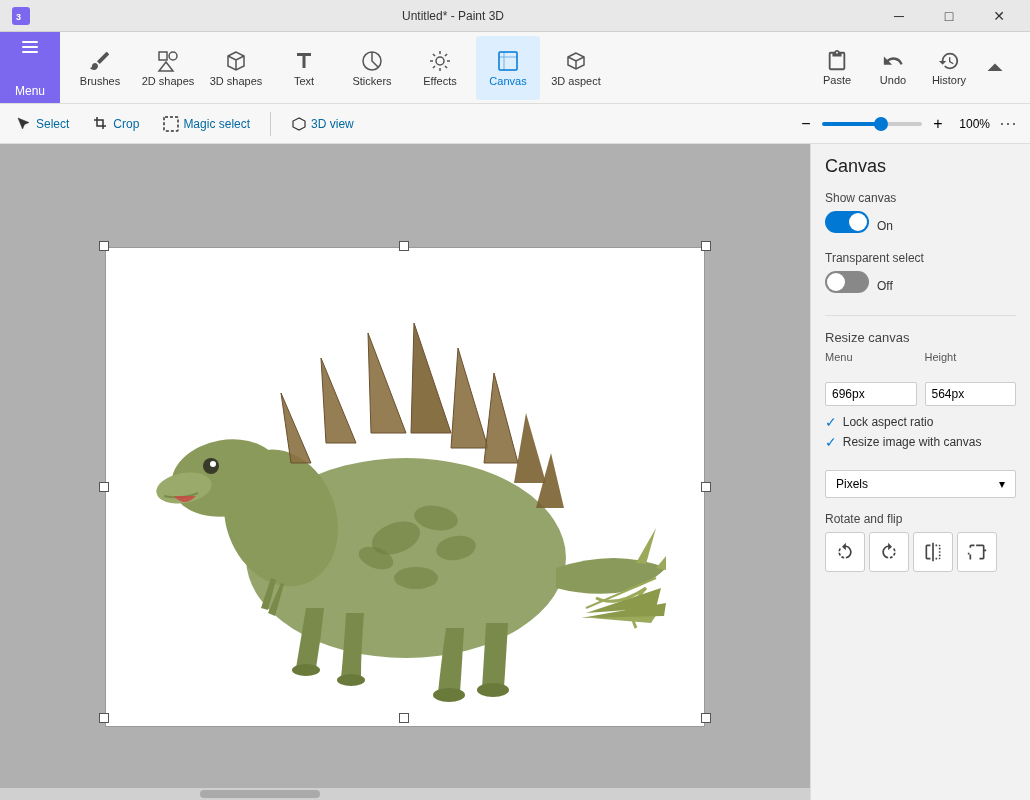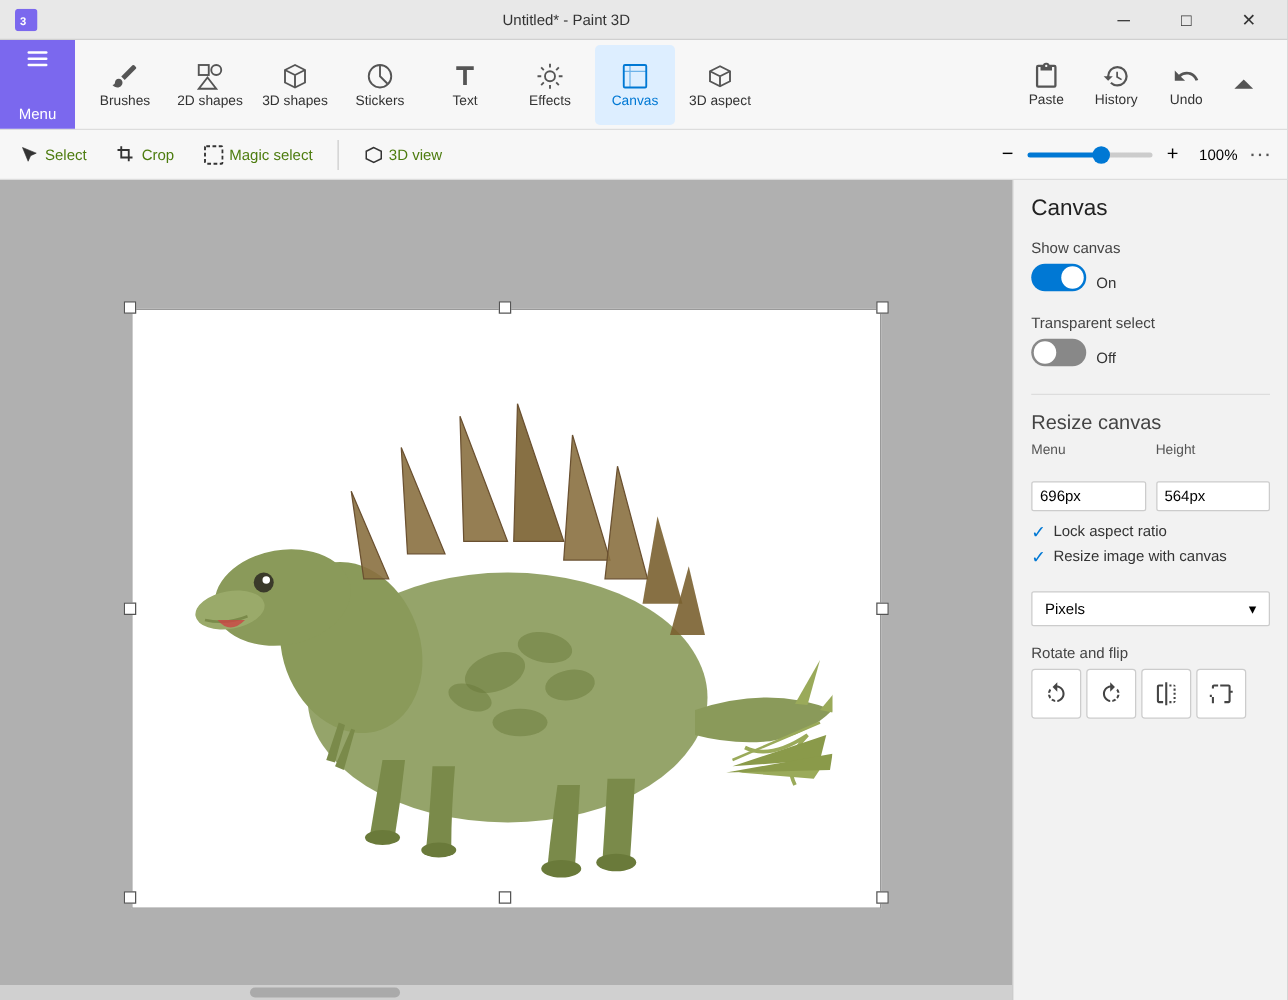--- a/index.html
+++ b/index.html
@@ -113,21 +113,21 @@
       gap: 8px;
     }
     .sec-tool-btn {
       display: flex;
       align-items: center;
       gap: 4px;
       padding: 4px 8px;
       border-radius: 4px;
       cursor: pointer;
       font-size: 12px;
-      color: #4d7c0f;
+      color: #0369a1;
       border: none;
       background: transparent;
     }
     .sec-tool-divider {
       width: 1px;
       height: 24px;
       background: #ccc;
       margin: 0 4px;
     }
     .zoom-section {
@@ -308,21 +308,21 @@
       color: #333;
     }
 
     .panel-divider {
       height: 1px;
       background: #ddd;
       margin: 4px 0;
     }
 
     .resize-section-label {
-      font-size: 16px;
+      font-size: 13px;
       color: #444;
       margin-bottom: 6px;
     }
     .resize-inputs {
       display: flex;
       gap: 8px;
       margin-bottom: 8px;
     }
     .resize-input-group {
       display: flex;
@@ -446,31 +446,31 @@
     <button class="toolbar-item">
       <svg width="24" height="24" viewBox="0 0 24 24">
         <path d="M12 3L4 7v10l8 4 8-4V7z" fill="none" stroke="#555" stroke-width="1.5"></path>
         <path d="M4 7l8 4 8-4M12 11v10" stroke="#555" stroke-width="1.5" fill="none"></path>
       </svg>
       <span>3D shapes</span>
     </button>
 
     <button class="toolbar-item">
       <svg width="24" height="24" viewBox="0 0 24 24">
+        <path d="M5 4v3h5.5v12h3V7H19V4z" fill="#555"></path>
+      </svg>
+      <span>Text</span>
+    </button>
+
+    <button class="toolbar-item">
+      <svg width="24" height="24" viewBox="0 0 24 24">
         <circle cx="12" cy="12" r="9" fill="none" stroke="#555" stroke-width="1.5"></circle>
         <path d="M12 3v9l6 6" stroke="#555" stroke-width="1.5" fill="none"></path>
       </svg>
       <span>Stickers</span>
-    </button>
-
-    <button class="toolbar-item">
-      <svg width="24" height="24" viewBox="0 0 24 24">
-        <path d="M5 4v3h5.5v12h3V7H19V4z" fill="#555"></path>
-      </svg>
-      <span>Text</span>
     </button>
 
     <button class="toolbar-item">
       <svg width="24" height="24" viewBox="0 0 24 24">
         <circle cx="12" cy="12" r="4" fill="none" stroke="#555" stroke-width="1.5"></circle>
         <path d="M12 2v3M12 19v3M2 12h3M19 12h3M4.93 4.93l2.12 2.12M16.95 16.95l2.12 2.12M4.93 19.07l2.12-2.12M16.95 7.05l2.12-2.12" stroke="#555" stroke-width="1.5" fill="none"></path>
       </svg>
       <span>Effects</span>
     </button>
 
@@ -493,29 +493,29 @@
 
   <div class="toolbar-right">
     <div class="toolbar-undo-redo">
       <svg width="22" height="22" viewBox="0 0 24 24">
         <path d="M19 2h-4.18C14.4.84 13.3 0 12 0 10.7 0 9.6.84 9.18 2H5a2 2 0 00-2 2v16a2 2 0 002 2h14a2 2 0 002-2V4a2 2 0 00-2-2zm-7 0c.55 0 1 .45 1 1s-.45 1-1 1-1-.45-1-1 .45-1 1-1zm7 18H5V4h2v3h10V4h2v16z" fill="#555"></path>
       </svg>
       <span>Paste</span>
     </div>
     <div class="toolbar-undo-redo">
       <svg width="22" height="22" viewBox="0 0 24 24">
-        <path d="M13 3a9 9 0 00-9 9H1l3.89 3.89.07.14L9 12H6c0-3.87 3.13-7 7-7s7 3.13 7 7-3.13 7-7 7c-1.93 0-3.68-.79-4.94-2.06l-1.42 1.42A8.954 8.954 0 0013 21a9 9 0 000-18zm-1 5v5l4.28 2.54.72-1.21-3.5-2.08V8H12z" fill="#555"></path>
-      </svg>
-      <span>History</span>
+        <path d="M12.5 8c-2.65 0-5.05 1-6.9 2.6L2 7v9h9l-3.62-3.62C8.72 11.31 10.56 10.5 12.5 10.5c3.54 0 6.55 2.31 7.6 5.5l2.37-.78C21.08 11.03 17.15 8 12.5 8z" fill="#555"></path>
+      </svg>
+      <span>Undo</span>
     </div>
     <div class="toolbar-undo-redo">
       <svg width="22" height="22" viewBox="0 0 24 24">
-        <path d="M12.5 8c-2.65 0-5.05 1-6.9 2.6L2 7v9h9l-3.62-3.62C8.72 11.31 10.56 10.5 12.5 10.5c3.54 0 6.55 2.31 7.6 5.5l2.37-.78C21.08 11.03 17.15 8 12.5 8z" fill="#555"></path>
-      </svg>
-      <span>Undo</span>
+        <path d="M13 3a9 9 0 00-9 9H1l3.89 3.89.07.14L9 12H6c0-3.87 3.13-7 7-7s7 3.13 7 7-3.13 7-7 7c-1.93 0-3.68-.79-4.94-2.06l-1.42 1.42A8.954 8.954 0 0013 21a9 9 0 000-18zm-1 5v5l4.28 2.54.72-1.21-3.5-2.08V8H12z" fill="#555"></path>
+      </svg>
+      <span>History</span>
     </div>
     <button class="toolbar-item" style="width:32px;height:32px;padding:0;">
       <svg width="16" height="16" viewBox="0 0 16 16">
         <path d="M8 5L3 10h10z" fill="#555"></path>
       </svg>
     </button>
   </div>
 </div>
 
 <div class="secondary-toolbar">

